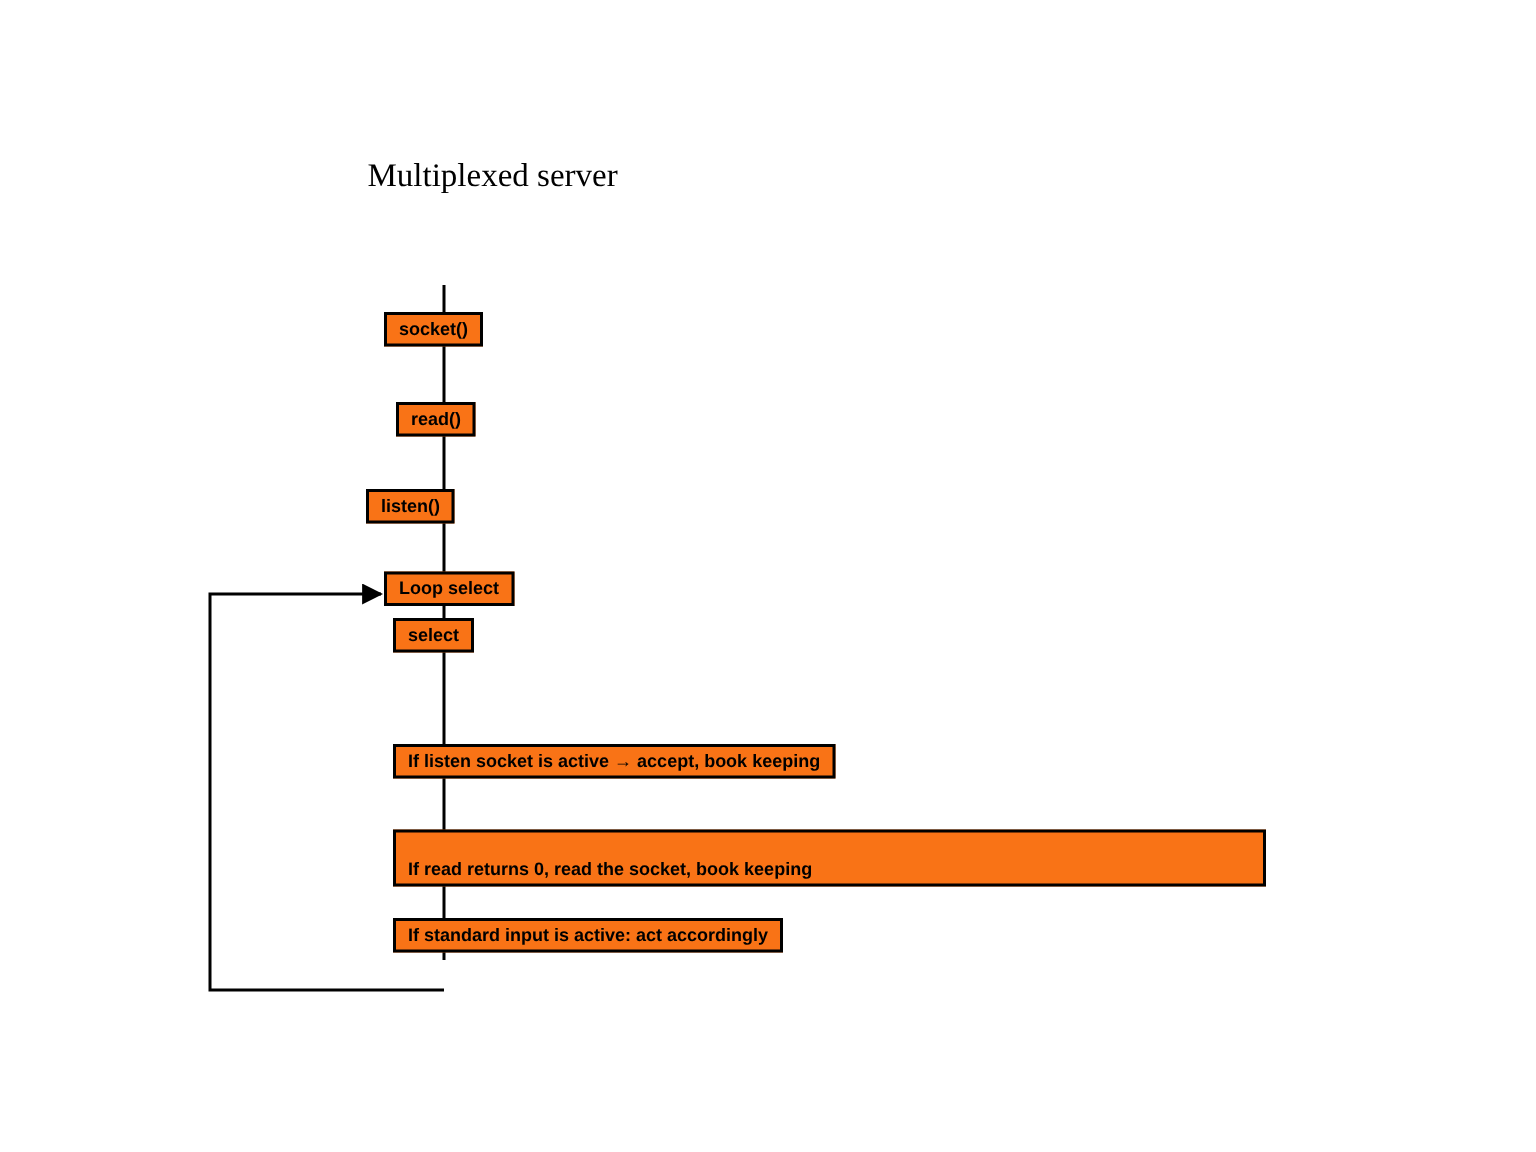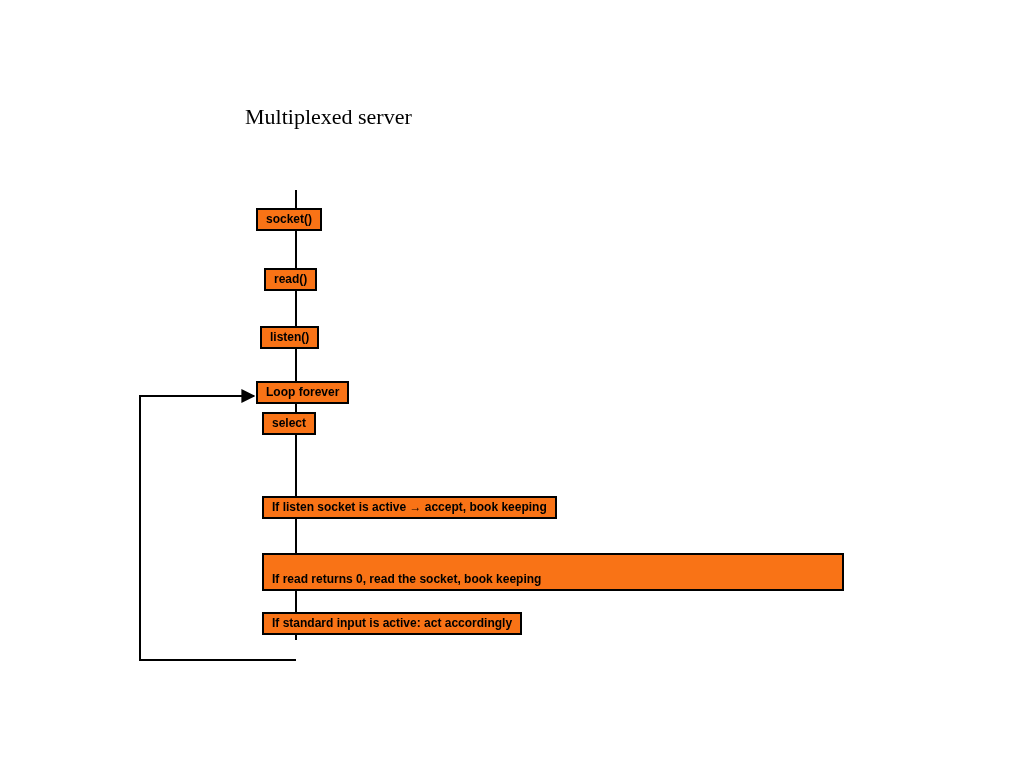--- a/index.html
+++ b/index.html
@@ -51,23 +51,23 @@
 
   <line x1="296" y1="190" x2="296" y2="640" stroke="#000" stroke-width="2"></line>
 
   <polyline points="296,660 140,660 140,396 254,396" fill="none" stroke="#000" stroke-width="2" marker-end="url(#arrow)"></polyline>
 </svg>
 
 <div class="box" style="left:256px; top:208px;">socket()</div>
 
 <div class="box" style="left:264px; top:268px;">read()</div>
 
-<div class="box" style="left:260px; top:326px;">listen()</div>
+<div class="box" style="left:244px; top:326px;">listen()</div>
 
-<div class="box" style="left:256px; top:381px;">Loop forever</div>
+<div class="box" style="left:256px; top:381px;">Loop select</div>
 
 <div class="box" style="left:262px; top:412px;">select</div>
 
 <div class="box" style="left:262px; top:496px;">If listen socket is active → accept, book keeping</div>
 
 <div class="box" style="left:262px; top:553px; white-space:normal; width:562px;">
   <br>
   <span>If read returns 0, read the socket, book keeping</span>
 </div>
 

